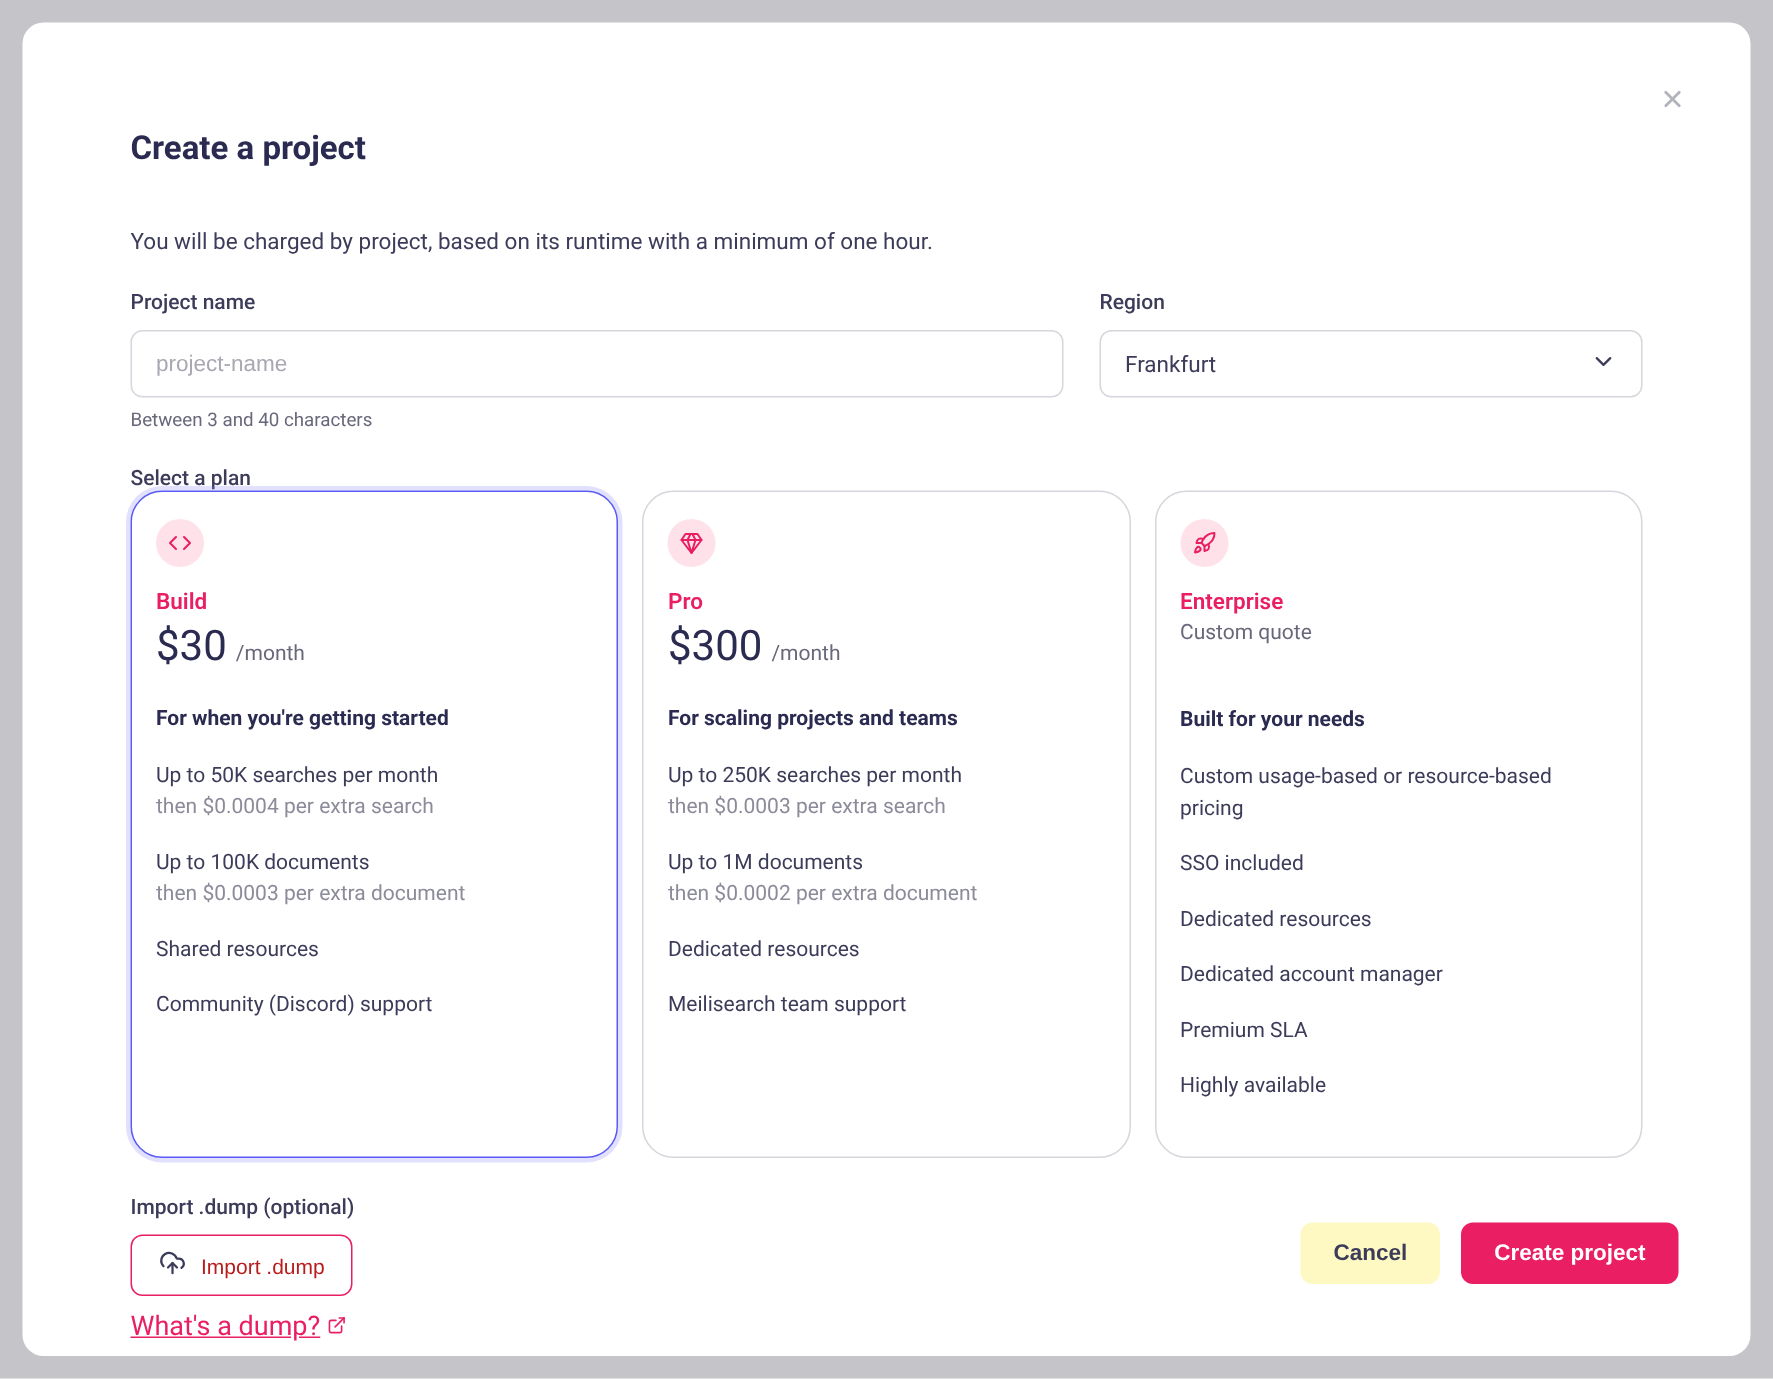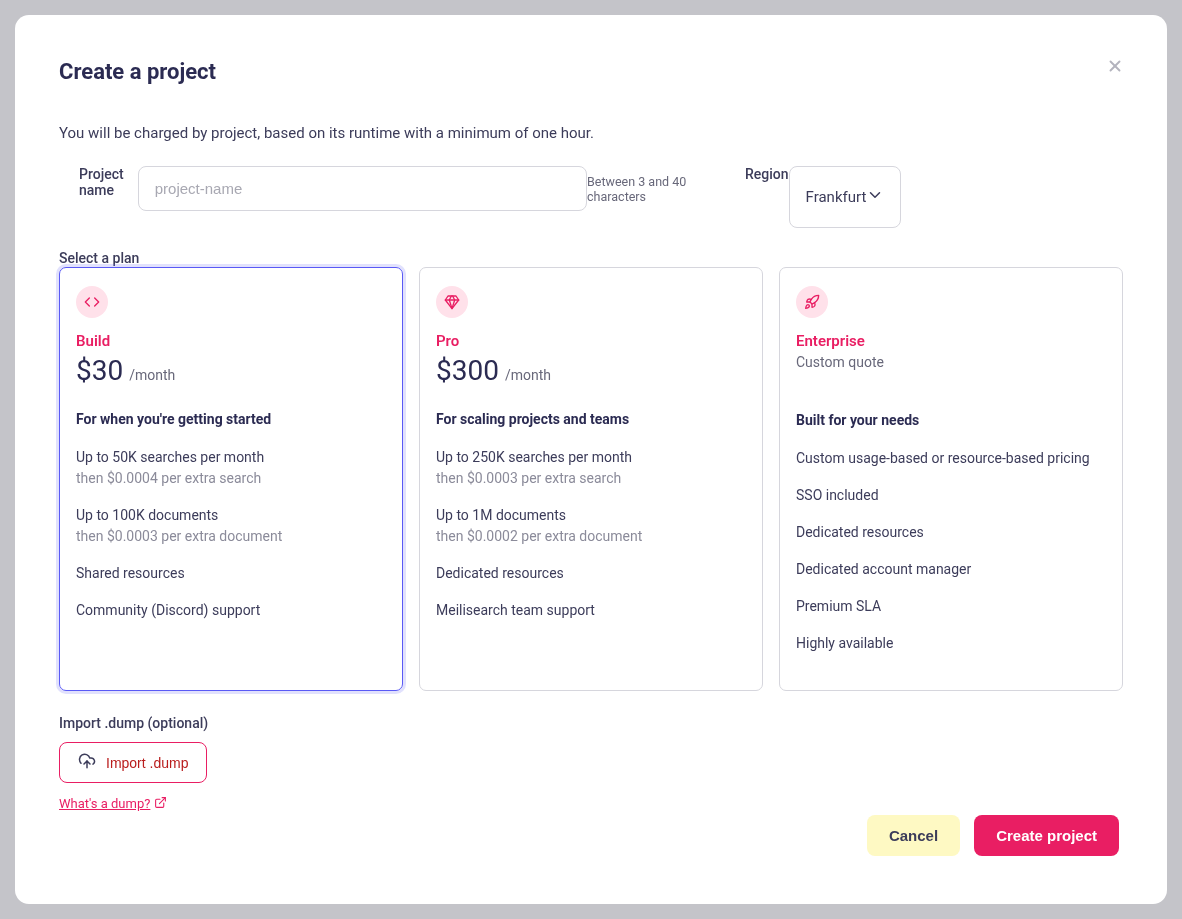--- a/index.html
+++ b/index.html
@@ -14,21 +14,21 @@
       height: 919px;
       display: flex;
       align-items: center;
       justify-content: center;
     }
     .modal {
       background: #fff;
       border-radius: 14px;
       width: 1152px;
       height: 889px;
-      padding: 44px;
+      padding: 72px;
       position: relative;
     }
     .close-btn {
       position: absolute;
       top: 40px;
       right: 40px;
       width: 24px;
       height: 24px;
       cursor: pointer;
       color: #b3b3bd;
@@ -49,22 +49,21 @@
       color: #3c3c5a;
       margin-bottom: 24px;
     }
     .form-row {
       display: flex;
       gap: 24px;
       margin-bottom: 20px;
     }
     .field-group {
       display: flex;
-      flex-direction: row;
-      margin-left: 20px;
+      flex-direction: column;
     }
     .field-group.name {
       flex: 0 0 622px;
     }
     .field-group.region {
       flex: 1;
     }
     .field-label {
       font-size: 14px;
       color: #3c3c5a;
@@ -92,39 +91,39 @@
     .select-wrap {
       position: relative;
     }
     .select {
       border: 1px solid #d6d6dd;
       border-radius: 8px;
       padding: 12px 16px;
       font-size: 15px;
       color: #3c3c5a;
       width: 100%;
-      height: 62px;
+      height: 45px;
       background: #fff;
       cursor: pointer;
       display: flex;
       align-items: center;
       justify-content: space-between;
     }
     .chevron {
       color: #3c3c5a;
     }
     .plans {
       display: flex;
       gap: 16px;
       margin-bottom: 22px;
     }
     .plan-card {
       flex: 1;
       border: 1px solid #d6d6dd;
-      border-radius: 7px;
+      border-radius: 21px;
       padding: 18px 16px 20px 16px;
       cursor: pointer;
       min-height: 394px;
     }
     .plan-card.selected {
       border: 1px solid #5a5af5;
       box-shadow: 0 0 0 3px rgba(117,117,245,0.22);
     }
     .plan-icon {
       width: 32px;
@@ -200,21 +199,21 @@
       font-weight: 500;
       cursor: pointer;
       margin-top: 10px;
       margin-bottom: 10px;
     }
     .import-btn svg { color: #3c3c5a; }
     .dump-link {
       display: inline-flex;
       align-items: flex-start;
       gap: 4px;
-      font-size: 13px;
+      font-size: 18px;
       color: #e91e63;
       text-decoration: underline;
       cursor: pointer;
     }
     .footer {
       position: absolute;
       bottom: 48px;
       right: 48px;
       display: flex;
       gap: 14px;

